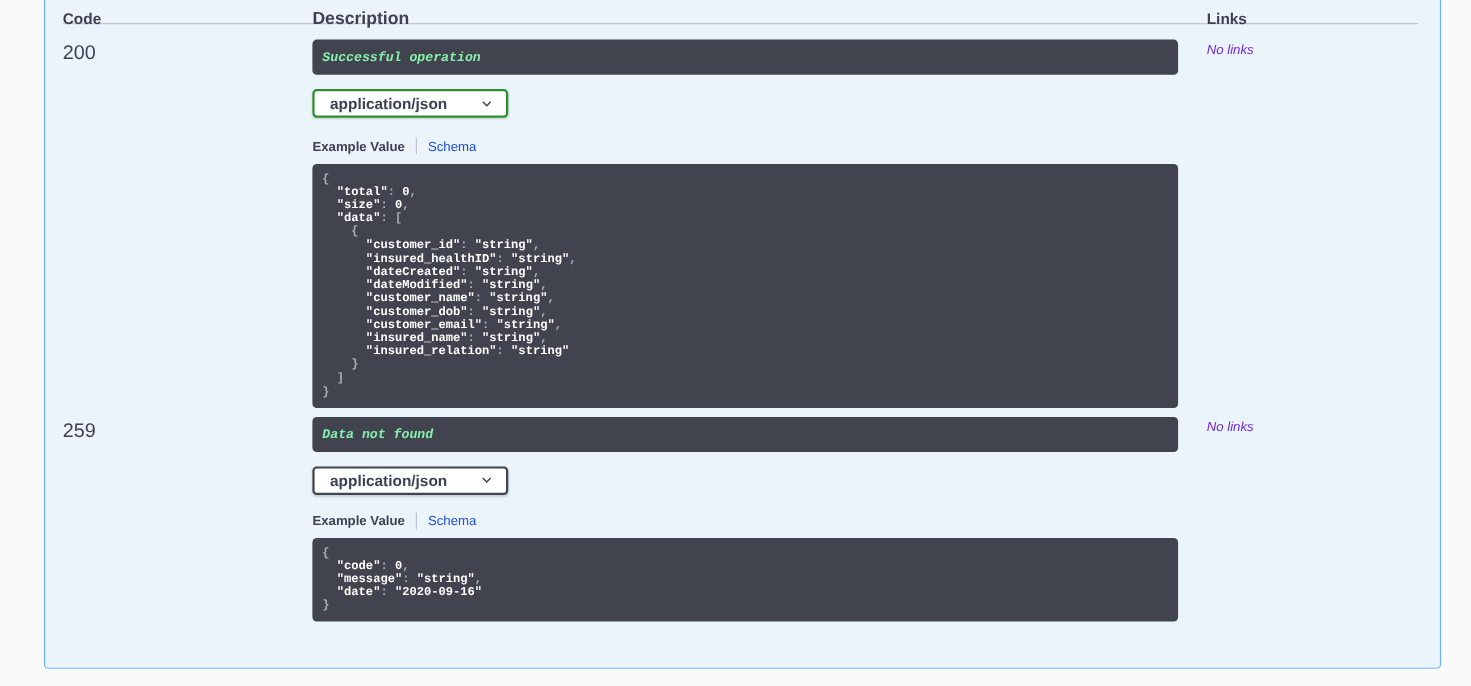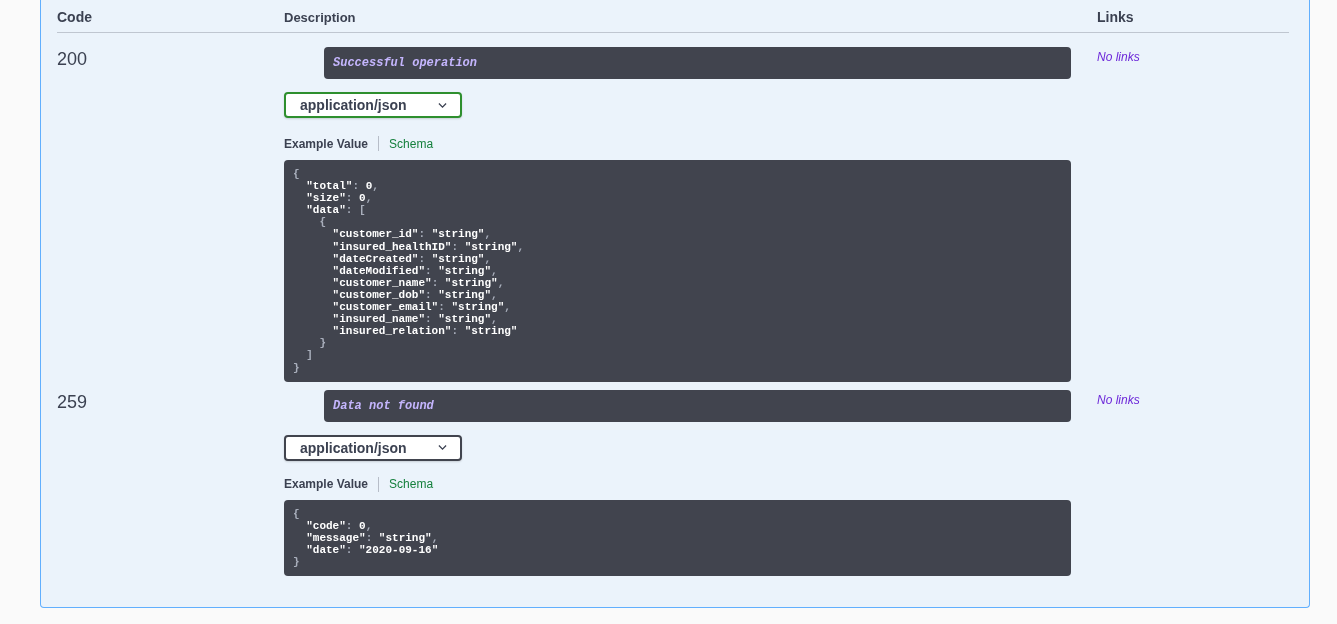--- a/index.html
+++ b/index.html
@@ -23,44 +23,43 @@
     border-radius: 0 0 4px 4px;
     overflow: hidden;
   }
 
   .responses-table { padding: 0 20px 0 16px; }
 
   
   .thead {
     display: flex;
     align-items: baseline;
-    height: 33px;
+    height: 22px;
     padding-top: 9px;
     border-bottom: 1px solid rgba(59,65,81,.25);
   }
   .col-code  { width: 227px; }
   .col-desc  { width: 813px; padding-right: 26px; }
   .col-links { flex: 1; }
   .th-code  { font-size: 14px; font-weight: 700; }
-  .th-desc  { font-size: 13px; font-weight: 700; }
+  .th-desc  { font-size: 16px; font-weight: 700; }
   .th-links { font-size: 14px; font-weight: 700; }
 
   
   .row { display: flex; align-items: flex-start; }
   .row-first { padding: 14px 0 8px; }
   .row-last  { padding: 0 0 15px; }
   .response-code { font-size: 18px; padding-top: 2px; }
 
   .markdown-box {
     background: #41444e;
     border-radius: 4px;
     padding: 10px 10px 10px 9px;
-    color: #c4b5fd;
+    color: #86efac;
     font: italic 700 12px/12px "Liberation Mono", monospace;
-    margin-left: 40px;
   }
 
   .media-select {
     width: 178px; height: 26px;
     margin-top: 13px;
     background: #ffffff;
     border: 2px solid #41444e;
     border-radius: 4px;
     display: flex; align-items: center; justify-content: space-between;
     padding: 0 11px 0 14px;
@@ -74,21 +73,21 @@
   .accept-hint {
     margin-top: 3px;
     font-size: 10px;
     color: #2e8f2e;
   }
 
   .tabs { display: flex; align-items: center; margin-top: 18px; height: 15px; }
   .tabs-404 { margin-top: 16px; }
   .tab-example { font-size: 12px; font-weight: 700; color: #3b4151; cursor: pointer; }
   .tab-divider { width: 1px; height: 15px; background: #b7bdc8; margin: 0 10px; }
-  .tab-schema { font-size: 12px; font-weight: 400; color: #15803d; cursor: pointer; }
+  .tab-schema { font-size: 12px; font-weight: 400; color: #1d4ed8; cursor: pointer; }
 
   .microlight {
     margin-top: 9px;
     background: #41444e;
     border-radius: 4px;
     padding: 8px 10px 8px 9px;
     font: 700 11px/12.1px "Liberation Mono", monospace;
     color: #ffffff;
     white-space: pre;
     overflow: hidden;

